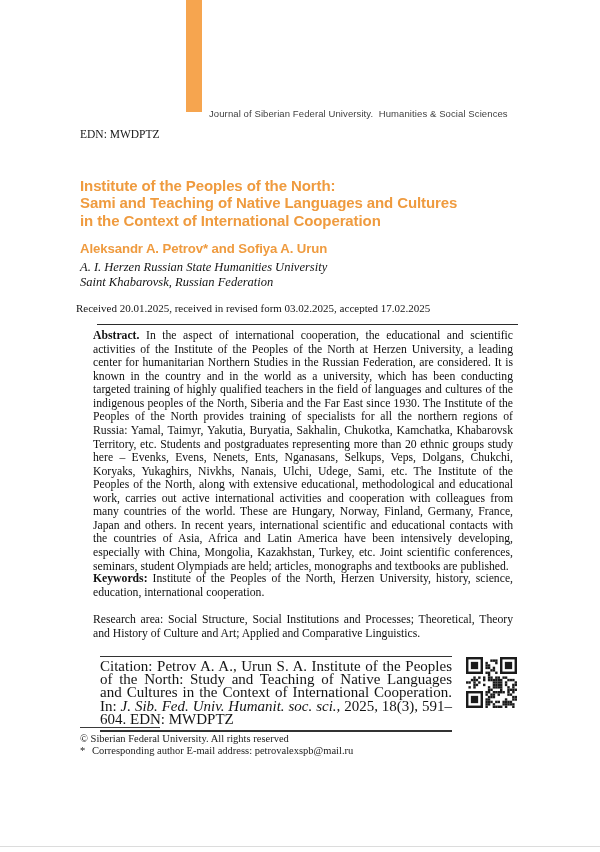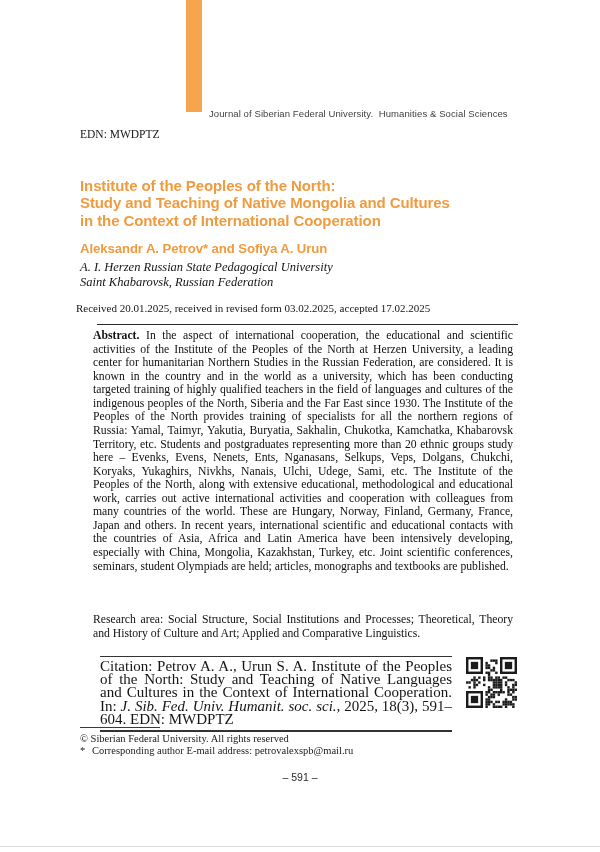--- a/index.html
+++ b/index.html
@@ -58,37 +58,38 @@
   <div class="journal-meta">
     <div>Journal of Siberian Federal University.  Humanities &amp; Social Sciences</div>
   </div>
 
   <div class="ids">
     <div>EDN: MWDPTZ</div>
   </div>
 
   <h1 class="title">
     <div>Institute of the Peoples of the North:</div>
-    <div>Study and Teaching of Native Mongolia and Cultures</div>
+    <div>Sami and Teaching of Native Languages and Cultures</div>
     <div>in the Context of International Cooperation</div>
   </h1>
 
   <div class="authors">Aleksandr A. Petrov* and Sofiya A. Urun</div>
 
   <div class="affiliation">
-    <div>A. I. Herzen Russian State Pedagogical University</div>
+    <div>A. I. Herzen Russian State Humanities University</div>
     <div>Saint Khabarovsk, Russian Federation</div>
   </div>
 
   <div class="received">Received 20.01.2025, received in revised form 03.02.2025, accepted 17.02.2025</div>
 
   <div class="rule-top"></div>
 
   <p class="column abstract"><span class="bold">Abstract.</span> <span>In the aspect of international cooperation, the educational and scientific activities of the Institute of the Peoples of the North at Herzen University, a leading center for humanitarian Northern Studies in the Russian Federation, are considered. It is known in the country and in the world as a university, which has been conducting targeted training of highly qualified teachers in the field of languages and cultures of the indigenous peoples of the North, Siberia and the Far East since 1930. The Institute of the Peoples of the North provides training of specialists for all the northern regions of Russia: Yamal, Taimyr, Yakutia, Buryatia, Sakhalin, Chukotka, Kamchatka, Khabarovsk Territory, etc. Students and postgraduates representing more than 20 ethnic groups study here – Evenks, Evens, Nenets, Ents, Nganasans, Selkups, Veps, Dolgans, Chukchi, Koryaks, Yukaghirs, Nivkhs, Nanais, Ulchi, Udege, Sami, etc. The Institute of the Peoples of the North, along with extensive educational, methodological and educational work, carries out active international activities and cooperation with colleagues from many countries of the world. These are Hungary, Norway, Finland, Germany, France, Japan and others. In recent years, international scientific and educational contacts with the countries of Asia, Africa and Latin America have been intensively developing, especially with China, Mongolia, Kazakhstan, Turkey, etc. Joint scientific conferences, seminars, student Olympiads are held; articles, monographs and textbooks are published.</span></p>
 
+  <p class="column keywords"><span class="bold">Keywords:</span> <span>Institute of the Peoples of the North, Herzen University, history, science, education, international cooperation.</span></p>
 
   <p class="column research">Research area: Social Structure, Social Institutions and Processes; Theoretical, Theory and History of Culture and Art; Applied and Comparative Linguistics.</p>
 
   <div class="citation-block"><span>Citation: Petrov A. A., Urun S. A. Institute of the Peoples of the North: Study and Teaching of Native Languages and Cultures in the Context of International Cooperation. In:</span> <span class="it">J. Sib. Fed. Univ. Humanit. soc. sci.,</span> <span>2025, 18(3), 591–604. EDN: MWDPTZ</span></div>
 
   <div class="qr">
     <svg viewBox="0 0 50 50" xmlns="http://www.w3.org/2000/svg">
         <rect x="0" y="0" width="16.666666666666668" height="16.666666666666668" fill="#1b1b1b"></rect>
         <rect x="2.380952380952381" y="2.380952380952381" width="11.904761904761905" height="11.904761904761905" fill="#fff"></rect>
         <rect x="4.761904761904762" y="4.761904761904762" width="7.142857142857142" height="7.142857142857142" fill="#1b1b1b"></rect>
@@ -224,16 +225,15 @@
       </svg>
   </div>
 
   <div class="fn-rule"></div>
 
   <div class="footnotes">
     <div>© Siberian Federal University. All rights reserved</div>
     <div><span class="marker">*</span><span>Corresponding author E-mail address: petrovalexspb@mail.ru</span></div>
   </div>
 
-  <div class="page-num">– 591 –</div>
 
   <div class="page-bottom-edge"></div>
 </div>
 
 </body></html>

